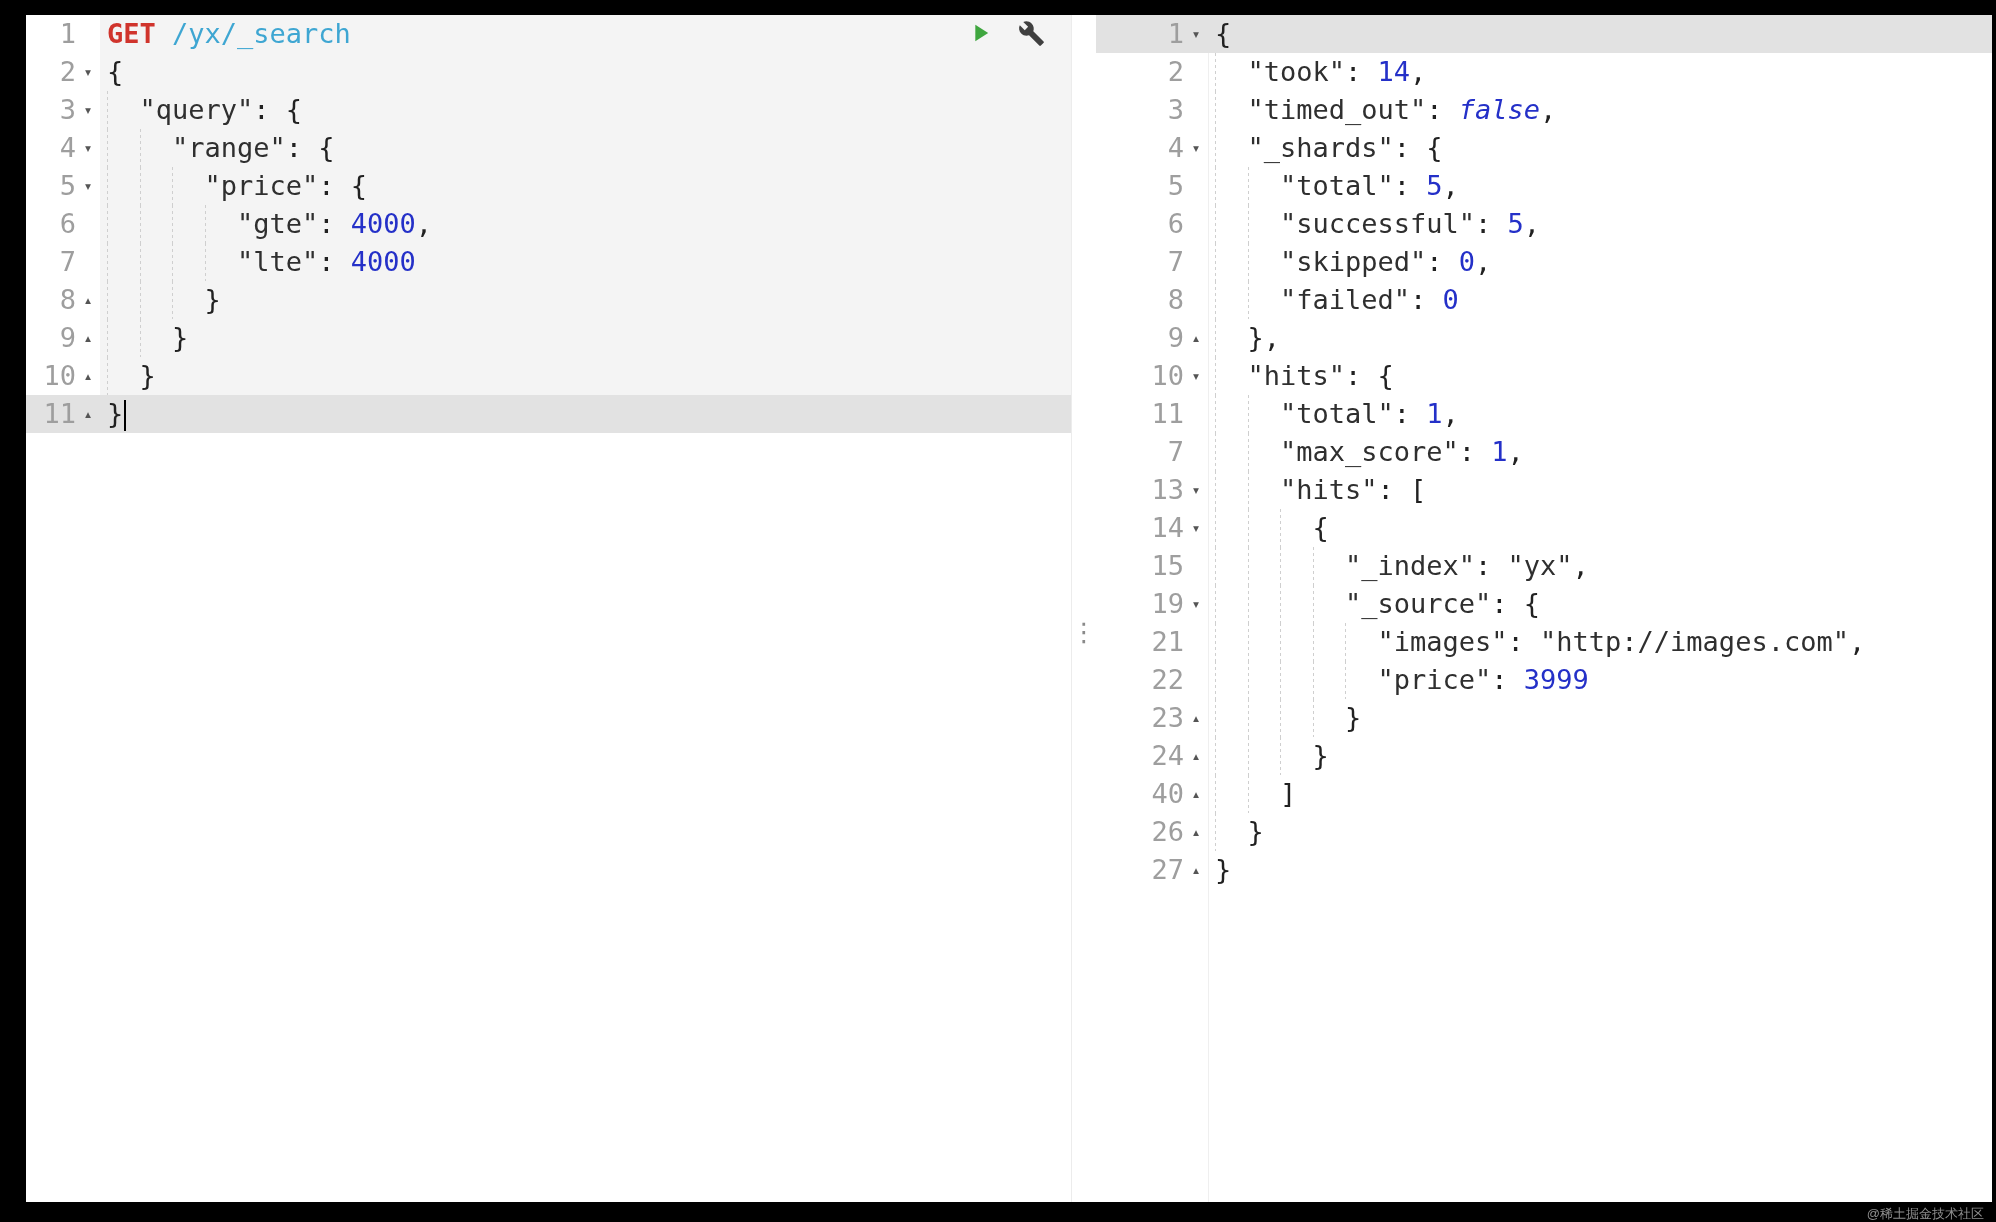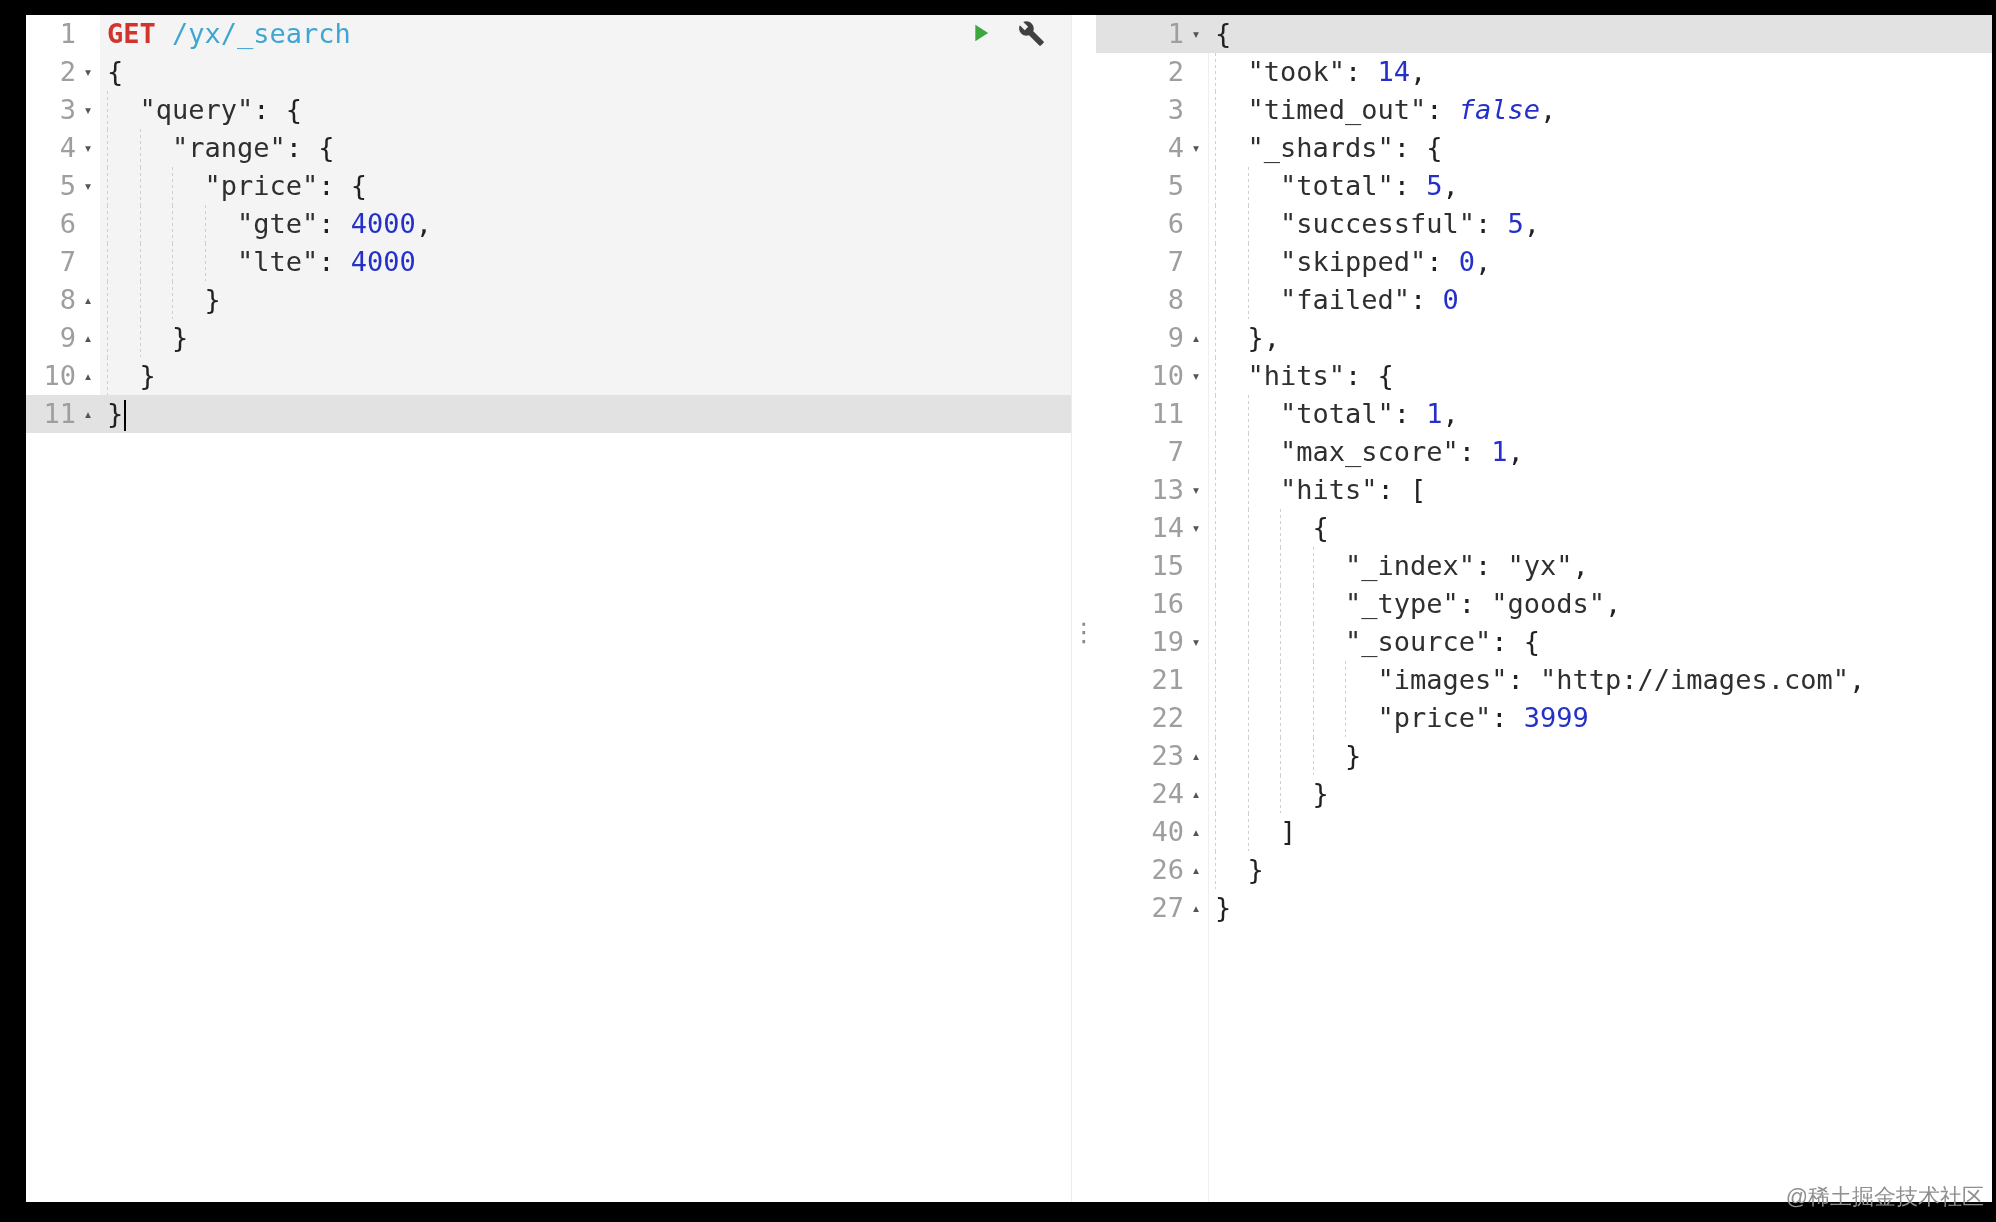--- a/index.html
+++ b/index.html
@@ -50,22 +50,22 @@
   .actions{position:absolute;top:4px;right:26px;display:flex;gap:24px;
     align-items:center;z-index:5}
   .icon-btn{background:transparent;border:none;cursor:pointer;display:flex;
     align-items:center;justify-content:center;padding:0}
 
   .divider{width:24px;position:relative;background:#fff}
   .divider .handle{position:absolute;left:50%;top:52%;transform:translate(-50%,-50%);
     color:#8a8a8a;font-size:26px;line-height:1;cursor:col-resize;
     font-family:"DejaVu Sans",sans-serif}
 
-  .watermark{position:absolute;right:12px;bottom:14px;color:#8f8f8f;
-    font-family:"Liberation Sans","DejaVu Sans",sans-serif;font-size:22px;line-height:1}
+  .watermark{position:absolute;right:12px;bottom:2px;color:#8f8f8f;
+    font-family:"Liberation Sans","DejaVu Sans",sans-serif;font-size:13px;line-height:1}
 </style>
 </head>
 <body>
 
 <div class="screen">
 
   <div class="pane left">
     <div class="lines" id="left-lines">
         <div class="row band"><div class="gutter"><span class="lnum">1</span><span class="fold"></span></div><div class="code"><span class="tk-m">GET</span><span class="tk-p"> </span><span class="tk-u">/yx/_search</span></div></div>
         <div class="row band"><div class="gutter"><span class="lnum">2</span><span class="fold">▾</span></div><div class="code"><span class="tk-p">{</span></div></div>
@@ -107,21 +107,20 @@
         <div class="row"><div class="gutter"><span class="lnum">6</span><span class="fold"></span></div><div class="code"><span class="ig"></span><span class="ig"></span><span class="tk-k">"successful"</span><span class="tk-p">: </span><span class="tk-n">5</span><span class="tk-p">,</span></div></div>
         <div class="row"><div class="gutter"><span class="lnum">7</span><span class="fold"></span></div><div class="code"><span class="ig"></span><span class="ig"></span><span class="tk-k">"skipped"</span><span class="tk-p">: </span><span class="tk-n">0</span><span class="tk-p">,</span></div></div>
         <div class="row"><div class="gutter"><span class="lnum">8</span><span class="fold"></span></div><div class="code"><span class="ig"></span><span class="ig"></span><span class="tk-k">"failed"</span><span class="tk-p">: </span><span class="tk-n">0</span></div></div>
         <div class="row"><div class="gutter"><span class="lnum">9</span><span class="fold">▴</span></div><div class="code"><span class="ig"></span><span class="tk-p">},</span></div></div>
         <div class="row"><div class="gutter"><span class="lnum">10</span><span class="fold">▾</span></div><div class="code"><span class="ig"></span><span class="tk-k">"hits"</span><span class="tk-p">: </span><span class="tk-p">{</span></div></div>
         <div class="row"><div class="gutter"><span class="lnum">11</span><span class="fold"></span></div><div class="code"><span class="ig"></span><span class="ig"></span><span class="tk-k">"total"</span><span class="tk-p">: </span><span class="tk-n">1</span><span class="tk-p">,</span></div></div>
         <div class="row"><div class="gutter"><span class="lnum">7</span><span class="fold"></span></div><div class="code"><span class="ig"></span><span class="ig"></span><span class="tk-k">"max_score"</span><span class="tk-p">: </span><span class="tk-n">1</span><span class="tk-p">,</span></div></div>
         <div class="row"><div class="gutter"><span class="lnum">13</span><span class="fold">▾</span></div><div class="code"><span class="ig"></span><span class="ig"></span><span class="tk-k">"hits"</span><span class="tk-p">: </span><span class="tk-p">[</span></div></div>
         <div class="row"><div class="gutter"><span class="lnum">14</span><span class="fold">▾</span></div><div class="code"><span class="ig"></span><span class="ig"></span><span class="ig"></span><span class="tk-p">{</span></div></div>
         <div class="row"><div class="gutter"><span class="lnum">15</span><span class="fold"></span></div><div class="code"><span class="ig"></span><span class="ig"></span><span class="ig"></span><span class="ig"></span><span class="tk-k">"_index"</span><span class="tk-p">: </span><span class="tk-s">"yx"</span><span class="tk-p">,</span></div></div>
-        <div class="row"><div class="gutter"><span class="lnum">16</span><span class="fold"></span></div><div class="code"><span class="ig"></span><span class="ig"></span><span class="ig"></span><span class="ig"></span><span class="tk-k">"_type"</span><span class="tk-p">: </span><span class="tk-s">"goods"</span><span class="tk-p">,</span></div></div>
         <div class="row"><div class="gutter"><span class="lnum">19</span><span class="fold">▾</span></div><div class="code"><span class="ig"></span><span class="ig"></span><span class="ig"></span><span class="ig"></span><span class="tk-k">"_source"</span><span class="tk-p">: </span><span class="tk-p">{</span></div></div>
         <div class="row"><div class="gutter"><span class="lnum">21</span><span class="fold"></span></div><div class="code"><span class="ig"></span><span class="ig"></span><span class="ig"></span><span class="ig"></span><span class="ig"></span><span class="tk-k">"images"</span><span class="tk-p">: </span><span class="tk-s">"http://images.com"</span><span class="tk-p">,</span></div></div>
         <div class="row"><div class="gutter"><span class="lnum">22</span><span class="fold"></span></div><div class="code"><span class="ig"></span><span class="ig"></span><span class="ig"></span><span class="ig"></span><span class="ig"></span><span class="tk-k">"price"</span><span class="tk-p">: </span><span class="tk-n">3999</span></div></div>
         <div class="row"><div class="gutter"><span class="lnum">23</span><span class="fold">▴</span></div><div class="code"><span class="ig"></span><span class="ig"></span><span class="ig"></span><span class="ig"></span><span class="tk-p">}</span></div></div>
         <div class="row"><div class="gutter"><span class="lnum">24</span><span class="fold">▴</span></div><div class="code"><span class="ig"></span><span class="ig"></span><span class="ig"></span><span class="tk-p">}</span></div></div>
         <div class="row"><div class="gutter"><span class="lnum">40</span><span class="fold">▴</span></div><div class="code"><span class="ig"></span><span class="ig"></span><span class="tk-p">]</span></div></div>
         <div class="row"><div class="gutter"><span class="lnum">26</span><span class="fold">▴</span></div><div class="code"><span class="ig"></span><span class="tk-p">}</span></div></div>
         <div class="row"><div class="gutter"><span class="lnum">27</span><span class="fold">▴</span></div><div class="code"><span class="tk-p">}</span></div></div>
       </div>
   </div>

